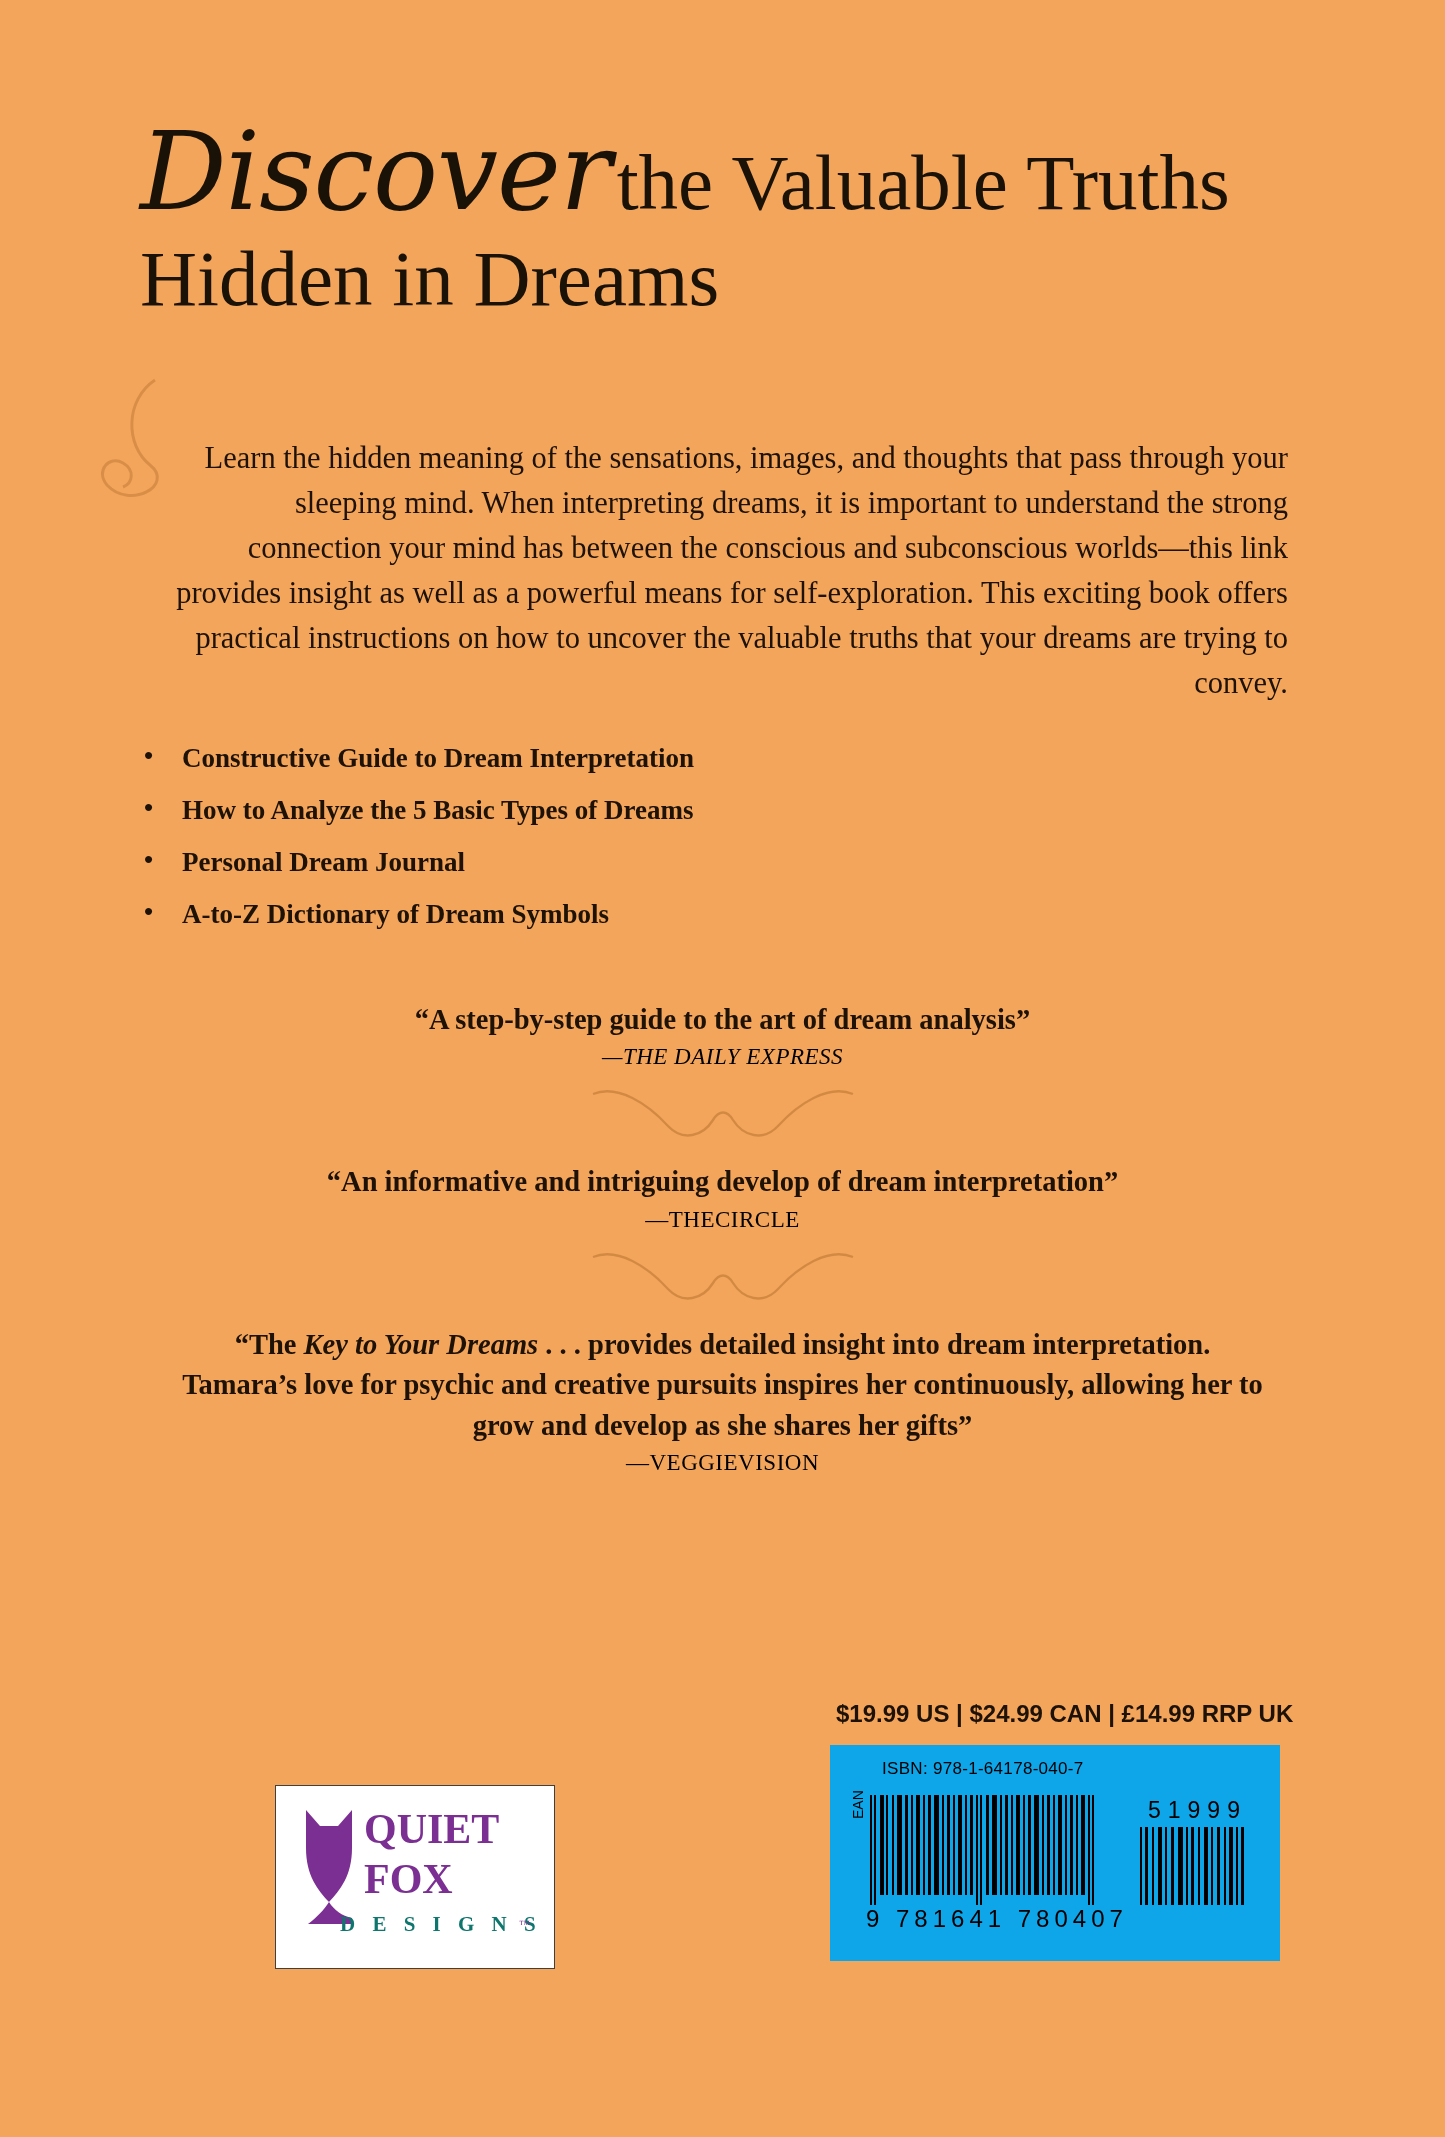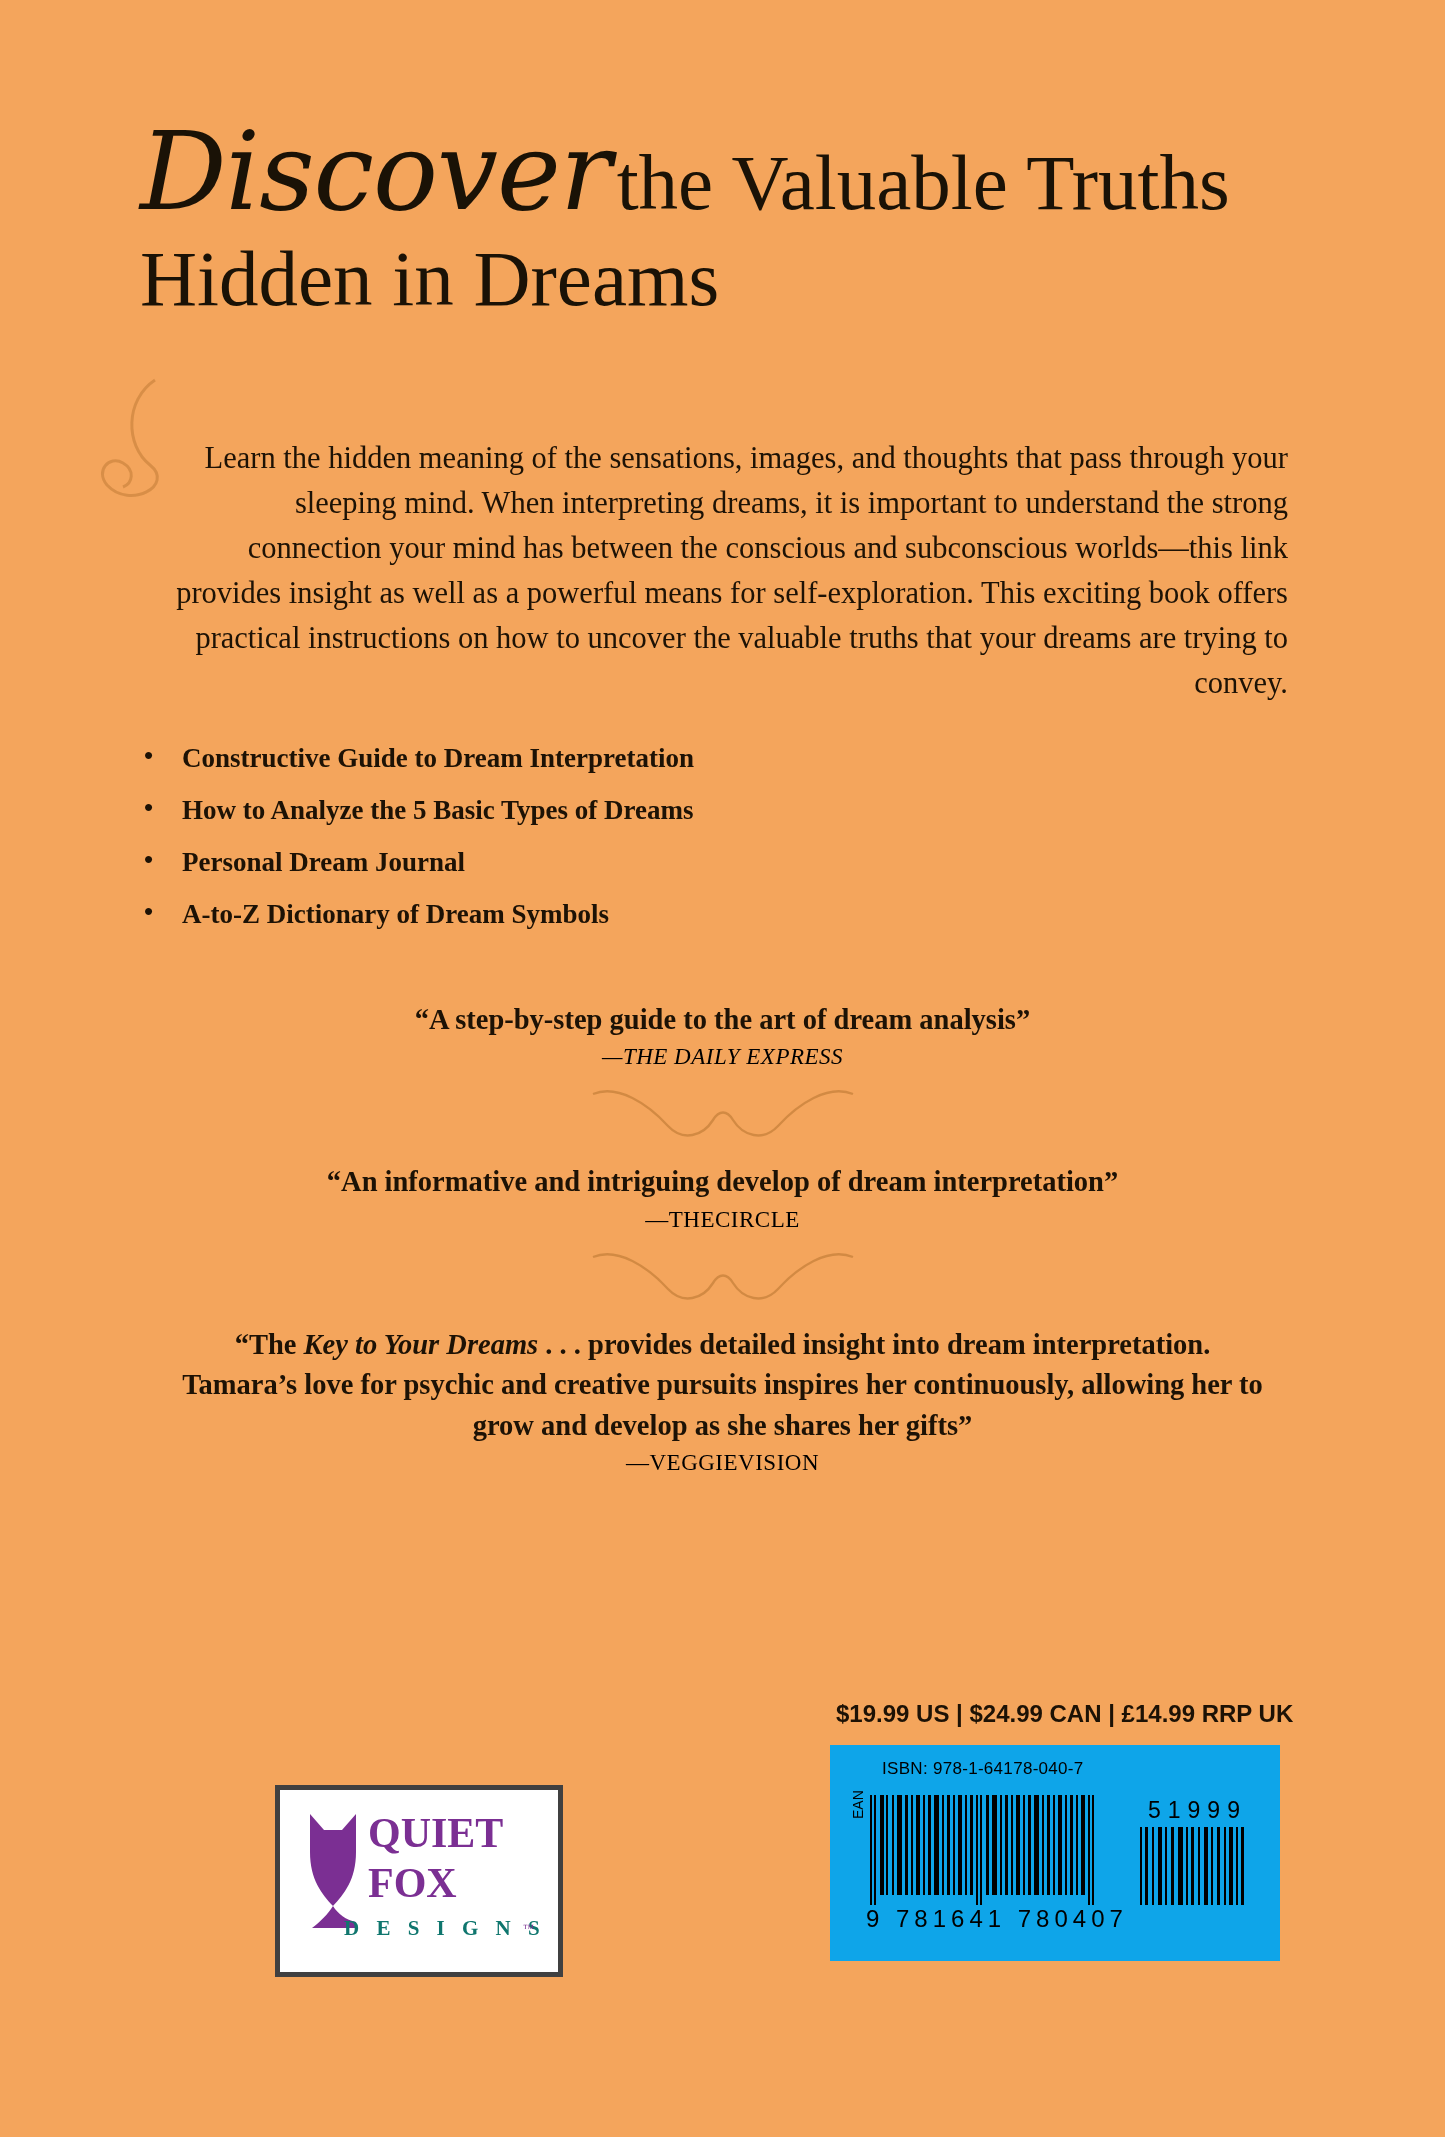--- a/index.html
+++ b/index.html
@@ -151,21 +151,21 @@
   }
 
   
   .logo-box {
     position: absolute;
     left: 275px;
     top: 1785px;
     width: 278px;
     height: 182px;
     background: #ffffff;
-    border: 5px solid #404040;
+    border: 1px solid #404040;
   }
   .logo-inner {
     position: relative;
     width: 100%;
     height: 100%;
   }
   .fox-shape {
     position: absolute;
     left: 22px;
     top: 20px;

